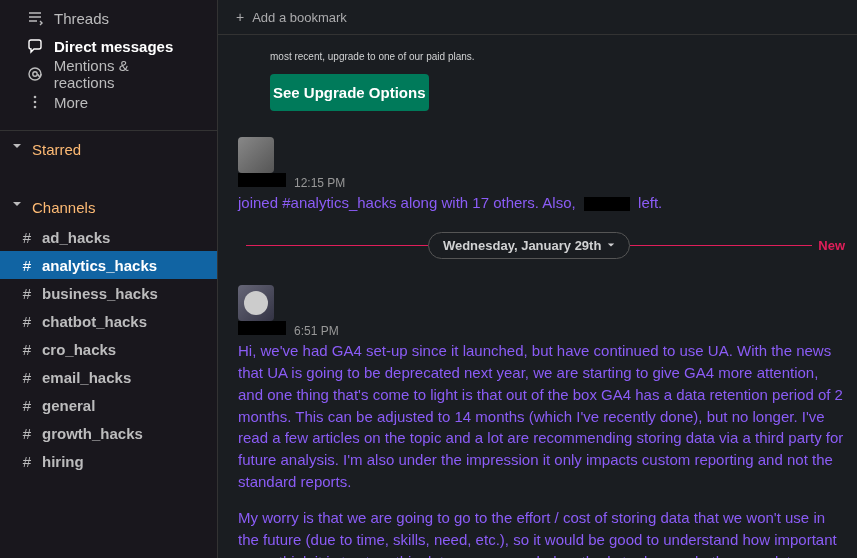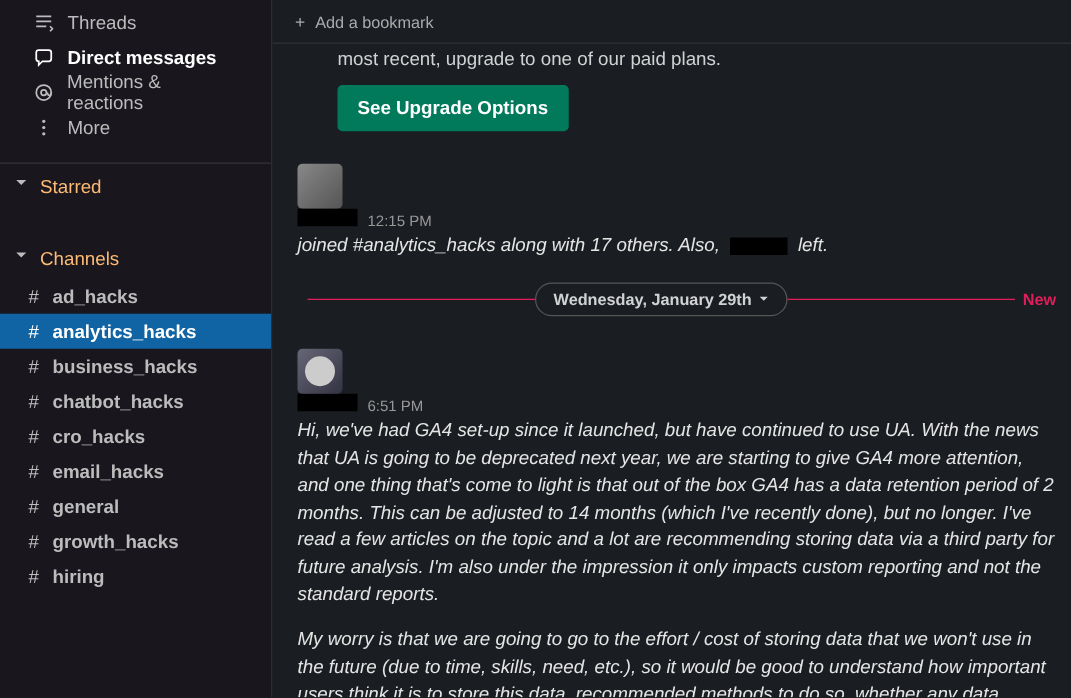--- a/index.html
+++ b/index.html
@@ -71,27 +71,28 @@
 .topbar .plus { margin-right: 8px; font-size: 14px; }
 .content {
   flex: 1;
   overflow-y: hidden;
   padding: 0 0 0 16px;
   position: relative;
 }
 .banner-text {
   color: #d1d2d3;
   padding: 4px 12px 12px 36px;
-  font-size: 15px;
+  font-size: 10px;
+  margin-top: 12px;
 }
 .upgrade-btn {
   background: #007a5a;
   color: #fff;
   border: none;
-  padding: 10px 16px;
+  padding: 10px 3px;
   font-weight: 700;
   font-size: 15px;
   border-radius: 4px;
   margin-left: 36px;
   cursor: pointer;
 }
 .msg {
   display: flex;
   padding: 8px 12px 8px 4px;
   margin-top: 18px;
@@ -109,21 +110,21 @@
 .msg .header-line { display: flex; align-items: baseline; margin-bottom: 2px; }
 .msg .username {
   width: 48px;
   height: 14px;
   background: #000;
   margin-right: 8px;
   display: inline-block;
 }
 .msg .username.wider { width: 86px; }
 .msg .time { font-size: 12px; color: #989898; }
-.msg .text { color: #e5e5e5; line-height: 1.46; font-size: 15px; font-style: italic; }
+.msg .text { color: #8b5cf6; line-height: 1.46; font-size: 15px; }
 .msg .text p { margin-bottom: 14px; }
 .msg .text p:last-child { margin-bottom: 0; }
 .redacted-inline {
   display: inline-block;
   width: 46px;
   height: 14px;
   background: #000;
   vertical-align: middle;
   margin: 0 4px;
 }

